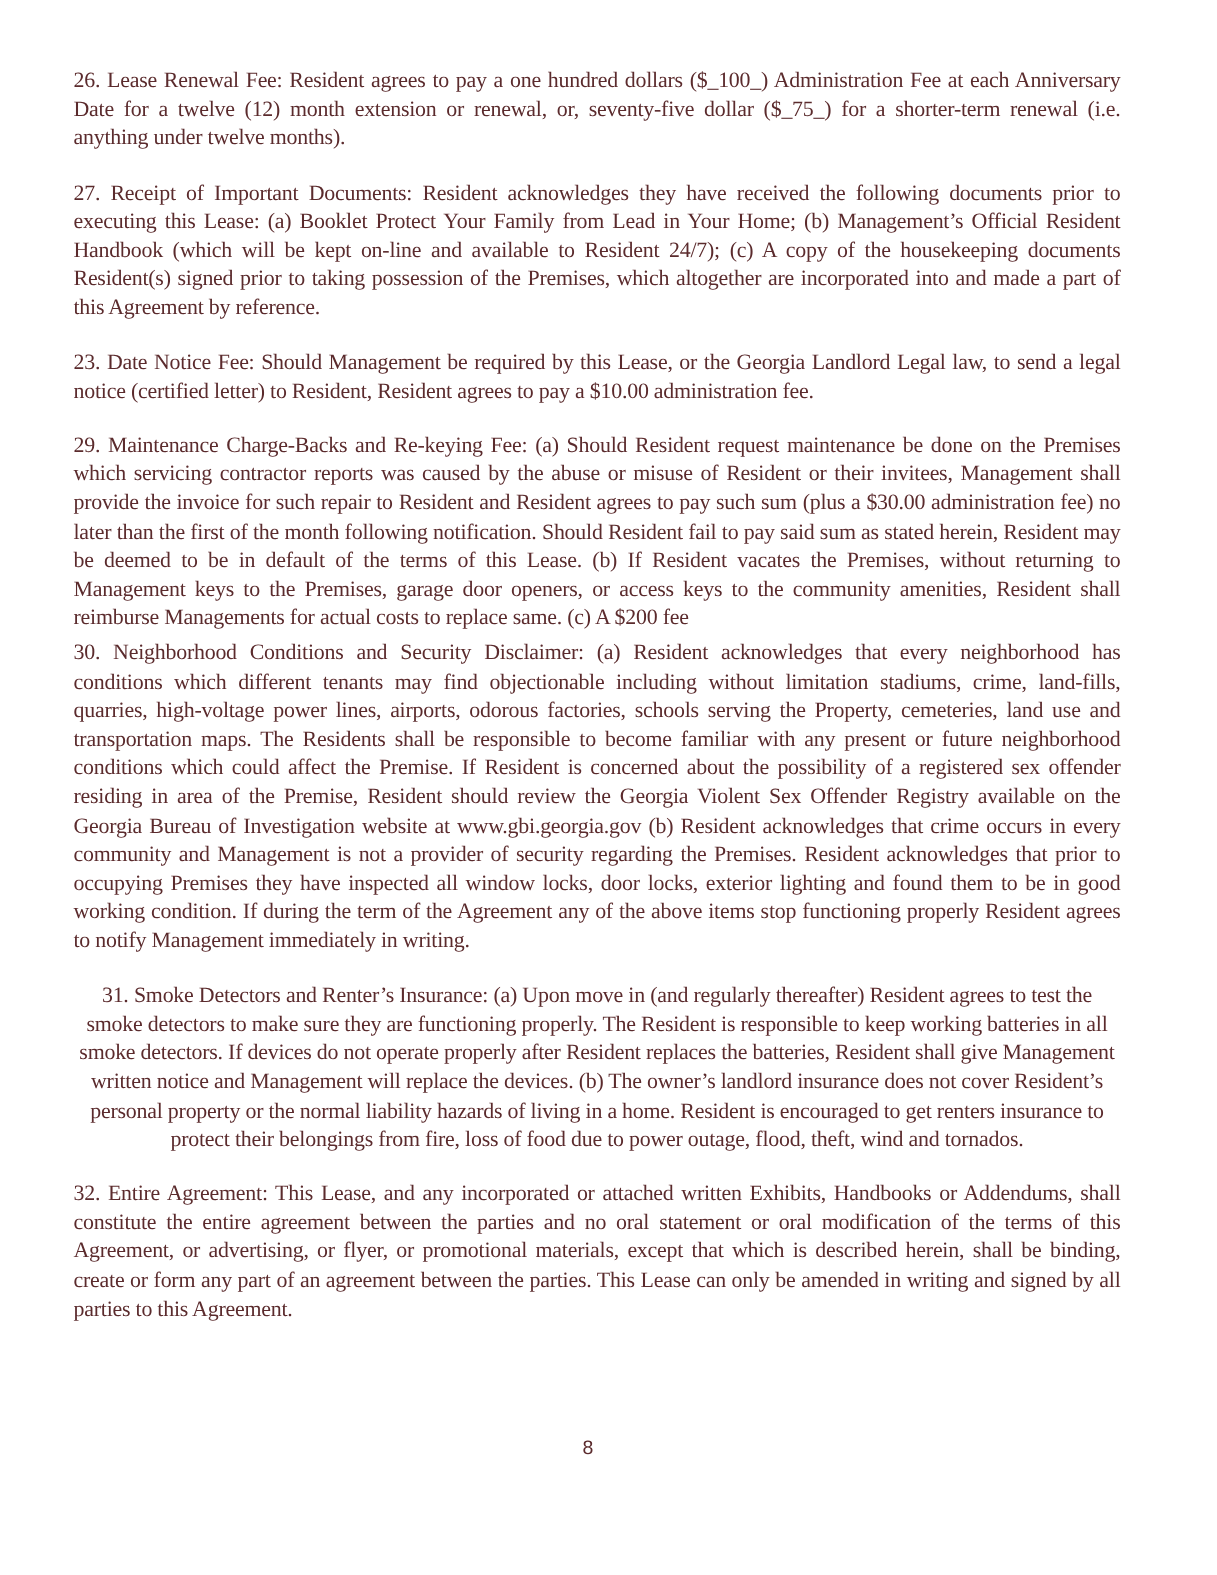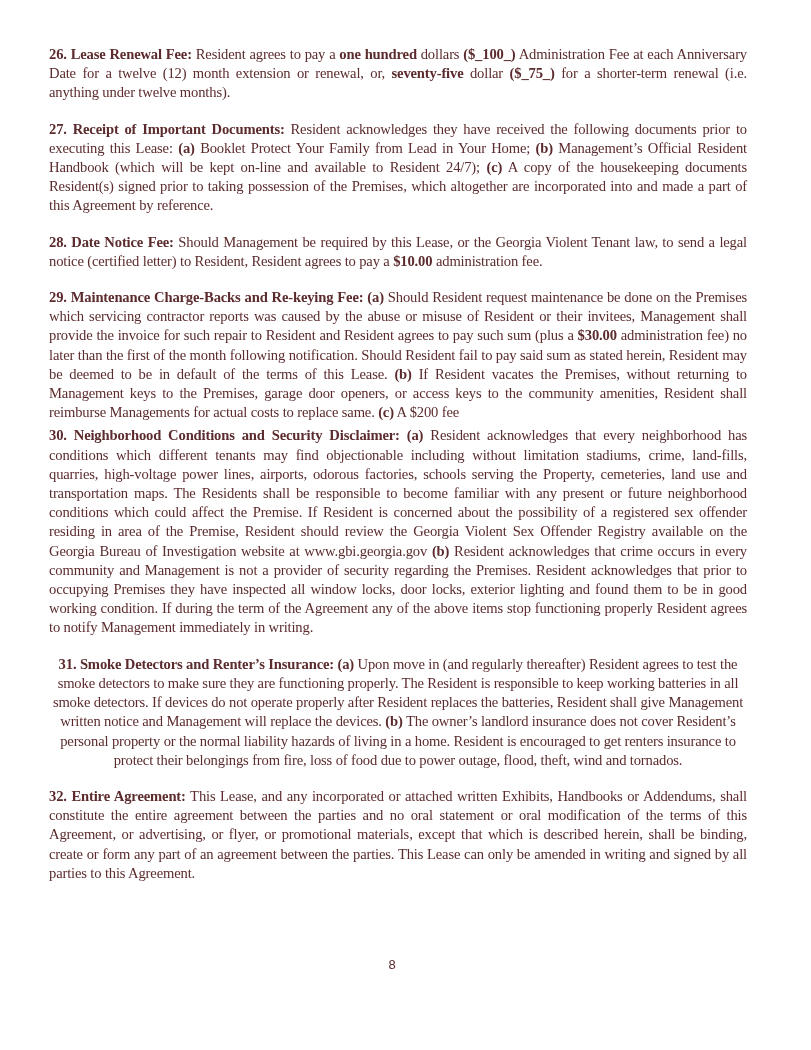--- a/index.html
+++ b/index.html
@@ -22,24 +22,24 @@
     width: 698px;
   }
   .section {
     font-size: 14.6px;
     line-height: 19.2px;
     text-align: justify;
     margin: 0 0 16px 0;
     letter-spacing: -0.15px;
   }
   .section b {
-    font-weight: bold;
+    font-weight: normal;
   }
   .heading {
-    font-weight: bold;
+    font-weight: normal;
   }
   .sec-26 { margin-bottom: 17px; }
   .sec-27 { margin-bottom: 17px; }
   .sec-28 { margin-bottom: 17px; }
   .sec-29 { margin-bottom: 4px; }
   .sec-30 { margin-bottom: 17px; }
   .sec-31 { margin-bottom: 17px; text-align: center; }
   .page-number {
     position: absolute;
     left: 0;
@@ -58,21 +58,21 @@
 
   <p class="section sec-26">
     <span class="heading"><span>26.</span> <span>Lease Renewal Fee:</span></span><span><span> Resident agrees to pay a </span><b>one hundred</b><span> dollars </span><b>($_100_)</b><span> Administration Fee at each Anniversary Date for a twelve (12) month extension or renewal, or, </span><b>seventy-five</b><span> dollar </span><b>($_75_)</b><span> for a shorter-term renewal (i.e. anything under twelve months).</span></span>
   </p>
 
   <p class="section sec-27">
     <span class="heading"><span>27.</span> <span>Receipt of Important Documents:</span></span><span><span> Resident acknowledges they have received the following documents prior to executing this Lease: </span><b>(a)</b><span> Booklet Protect Your Family from Lead in Your Home; </span><b>(b)</b><span> Management’s Official Resident Handbook (which will be kept on-line and available to Resident 24/7); </span><b>(c)</b><span> A copy of the housekeeping documents Resident(s) signed prior to taking possession of the Premises, which altogether are incorporated into and made a part of this Agreement by reference.</span></span>
   </p>
 
   <p class="section sec-28">
-    <span class="heading"><span>28.</span> <span>Date Notice Fee:</span></span><span><span> Should Management be required by this Lease, or the Georgia Violent Tenant law, to send a legal notice (certified letter) to Resident, Resident agrees to pay a </span><b>$10.00</b><span> administration fee.</span></span>
+    <span class="heading"><span>23.</span> <span>Date Notice Fee:</span></span><span><span> Should Management be required by this Lease, or the Georgia Landlord Legal law, to send a legal notice (certified letter) to Resident, Resident agrees to pay a </span><b>$10.00</b><span> administration fee.</span></span>
   </p>
 
   <p class="section sec-29">
     <span class="heading"><span>29.</span> <span>Maintenance Charge-Backs and Re-keying Fee:</span></span><span><span> </span><b>(a)</b><span> Should Resident request maintenance be done on the Premises which servicing contractor reports was caused by the abuse or misuse of Resident or their invitees, Management shall provide the invoice for such repair to Resident and Resident agrees to pay such sum (plus a </span><b>$30.00</b><span> administration fee) no later than the first of the month following notification. Should Resident fail to pay said sum as stated herein, Resident may be deemed to be in default of the terms of this Lease. </span><b>(b)</b><span> If Resident vacates the Premises, without returning to Management keys to the Premises, garage door openers, or access keys to the community amenities, Resident shall reimburse Managements for actual costs to replace same. </span><b>(c)</b><span> A $200 fee</span></span>
   </p>
 
   <p class="section sec-30">
     <span class="heading"><span>30.</span> <span>Neighborhood Conditions and Security Disclaimer:</span></span><span><span> </span><b>(a)</b><span> Resident acknowledges that every neighborhood has conditions which different tenants may find objectionable including without limitation stadiums, crime, land-fills, quarries, high-voltage power lines, airports, odorous factories, schools serving the Property, cemeteries, land use and transportation maps. The Residents shall be responsible to become familiar with any present or future neighborhood conditions which could affect the Premise. If Resident is concerned about the possibility of a registered sex offender residing in area of the Premise, Resident should review the Georgia Violent Sex Offender Registry available on the Georgia Bureau of Investigation website at www.gbi.georgia.gov  </span><b>(b)</b><span> Resident acknowledges that crime occurs in every community and Management is not a provider of security regarding the Premises. Resident acknowledges that prior to occupying Premises they have inspected all window locks, door locks, exterior lighting and found them to be in good working condition. If during the term of the Agreement any of the above items stop functioning properly Resident agrees to notify Management immediately in writing.</span></span>
   </p>
 

